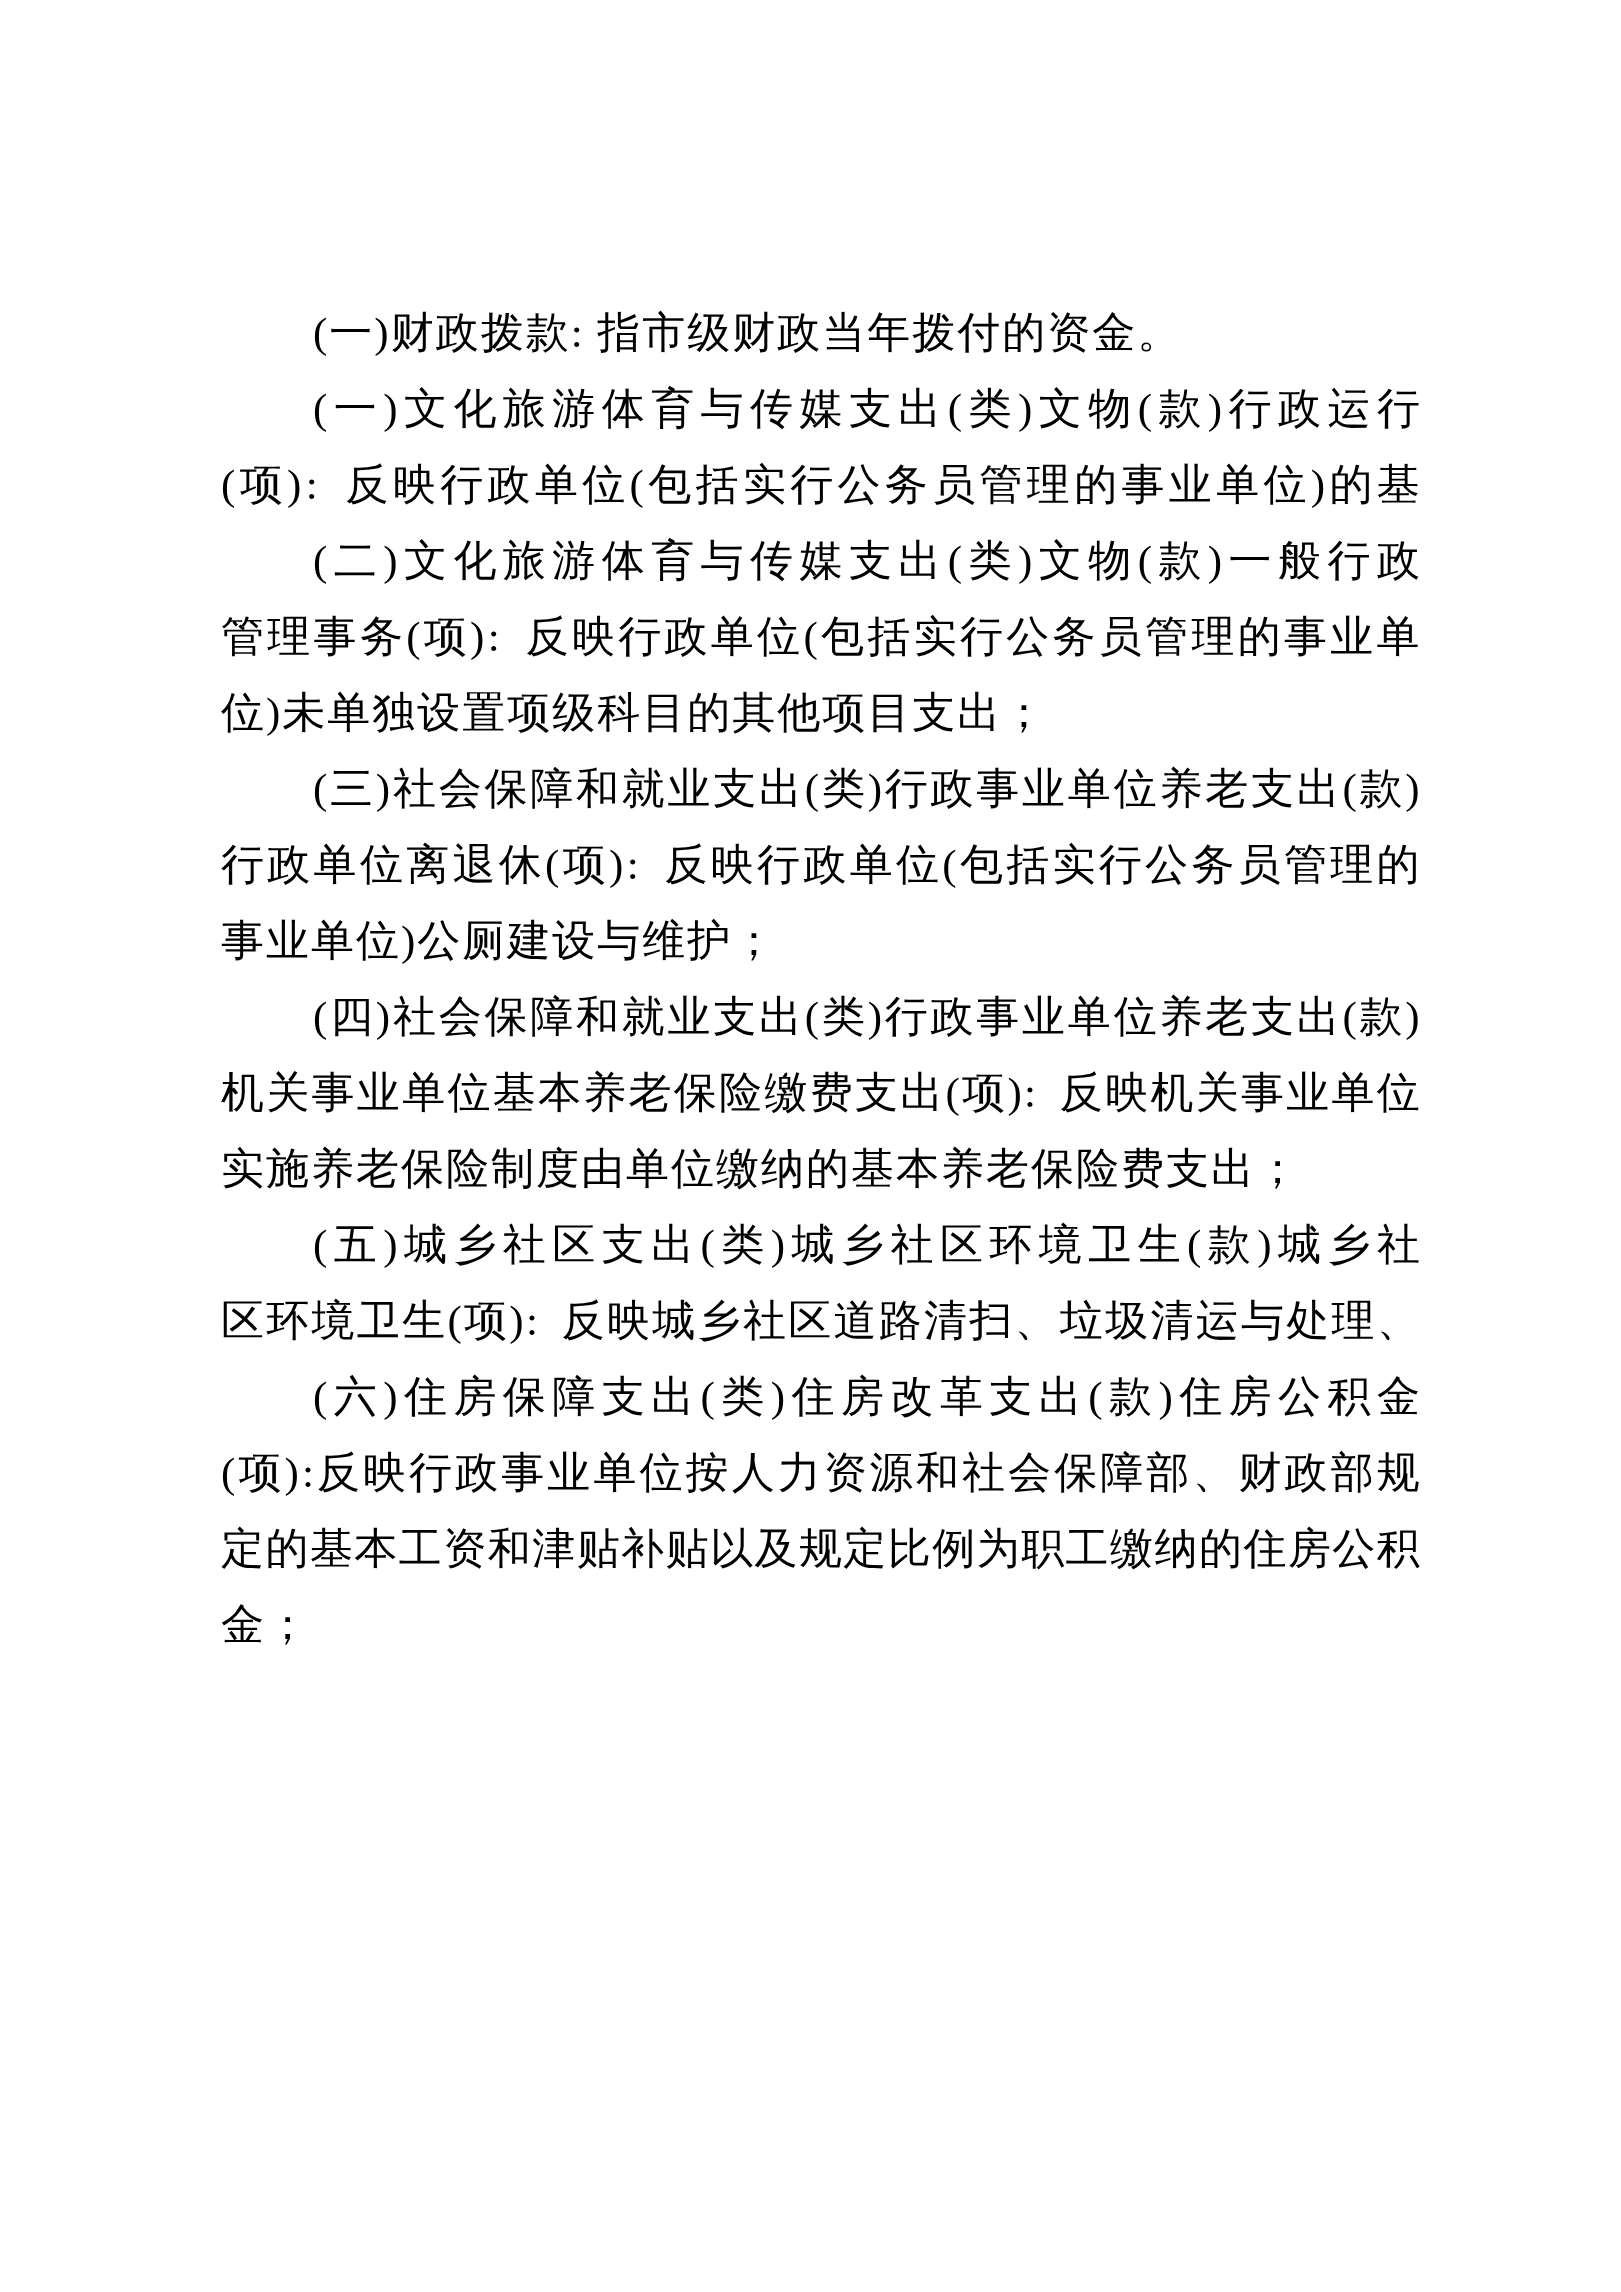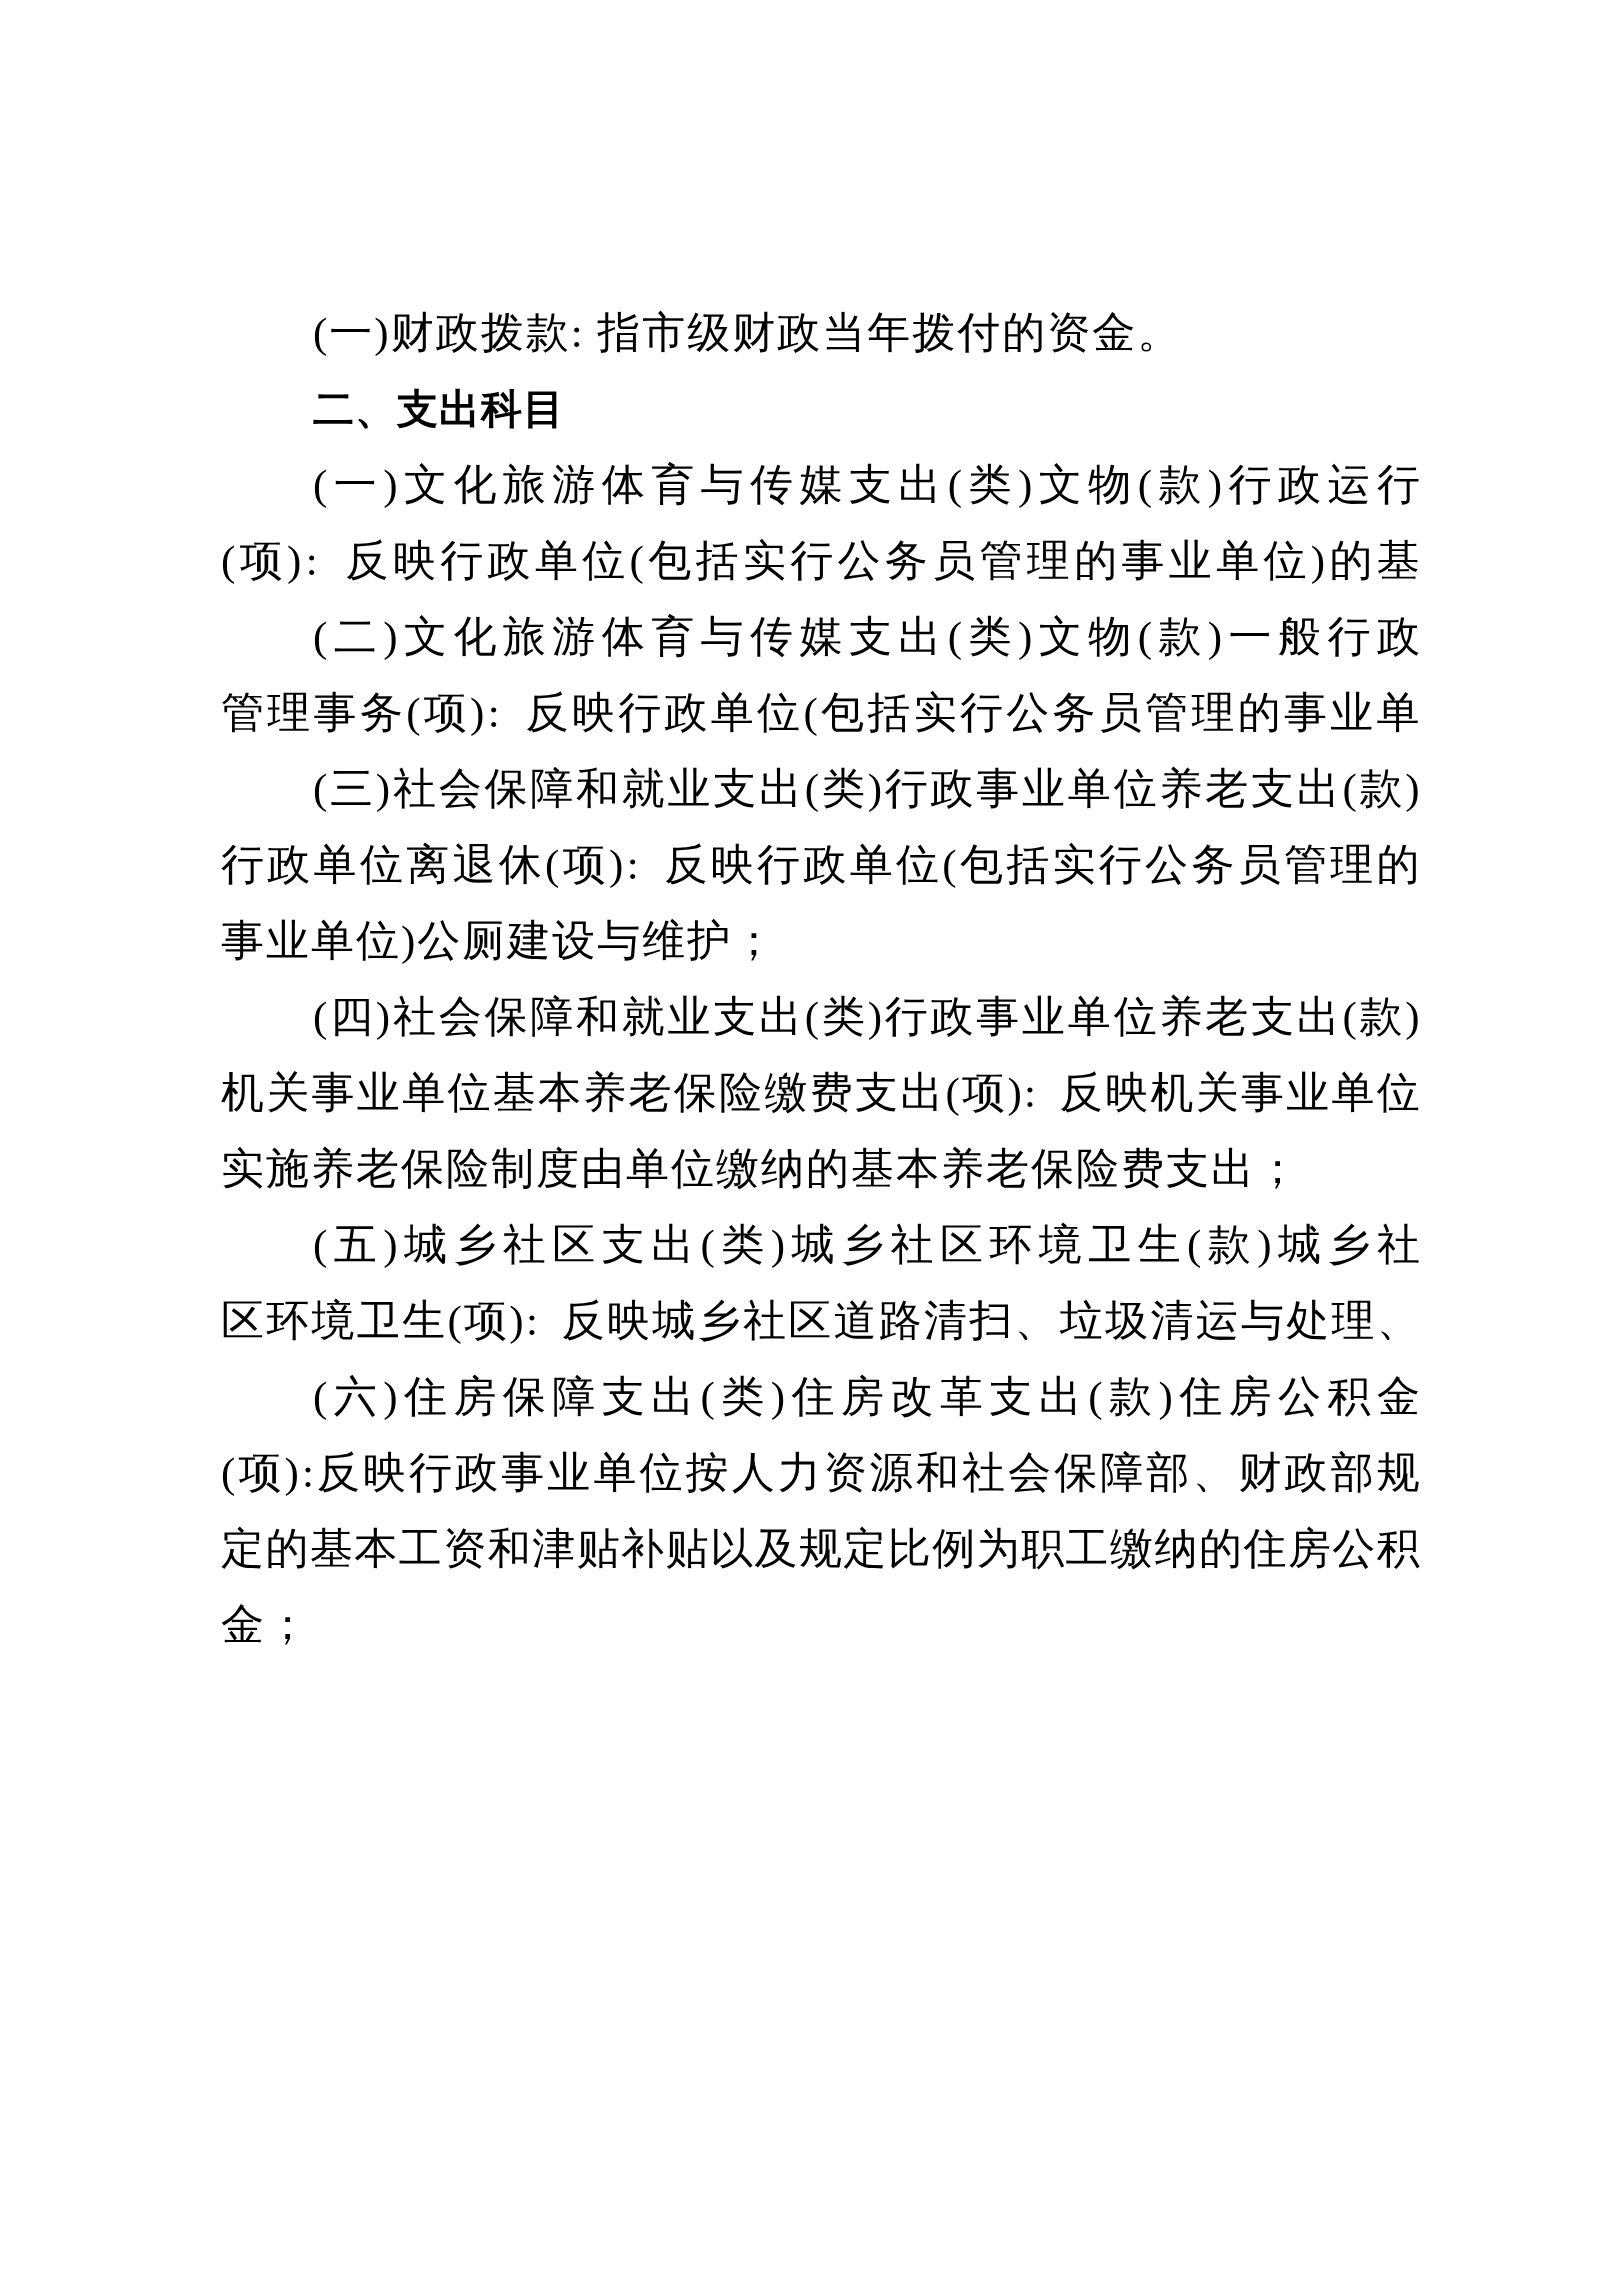--- a/index.html
+++ b/index.html
@@ -52,21 +52,20 @@
     font-size: 41px;
     letter-spacing: 1px;
   }
 </style>
 </head>
 <body>
 
 <div class="page">
   <div class="content" id="doc-body">
       <div class="line indent">(一)财政拨款: 指市级财政当年拨付的资金。</div>
-      <div class="line indent heading">二、支出科目</div>
       <div class="line indent justify">
         <span>(</span>
         <span>一</span>
         <span>)</span>
         <span>文</span>
         <span>化</span>
         <span>旅</span>
         <span>游</span>
         <span>体</span>
         <span>育</span>
@@ -171,20 +170,21 @@
         <span>公</span>
         <span>务</span>
         <span>员</span>
         <span>管</span>
         <span>理</span>
         <span>的</span>
         <span>事</span>
         <span>业</span>
         <span>单</span>
       </div>
+      <div class="line">位)未单独设置项级科目的其他项目支出；</div>
       <div class="line indent justify">
         <span>(</span>
         <span>三</span>
         <span>)</span>
         <span>社</span>
         <span>会</span>
         <span>保</span>
         <span>障</span>
         <span>和</span>
         <span>就</span>

